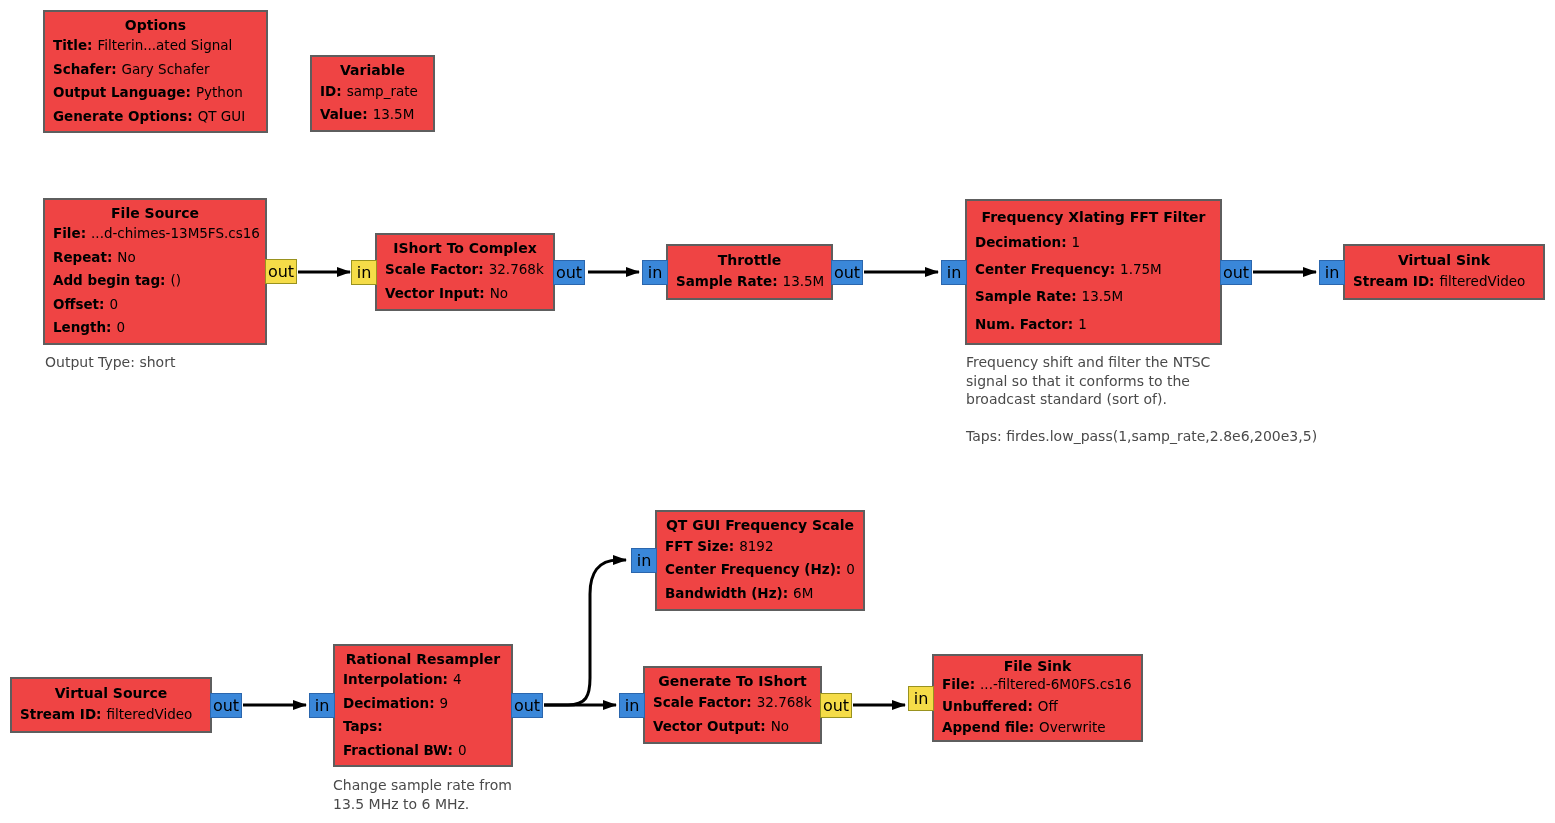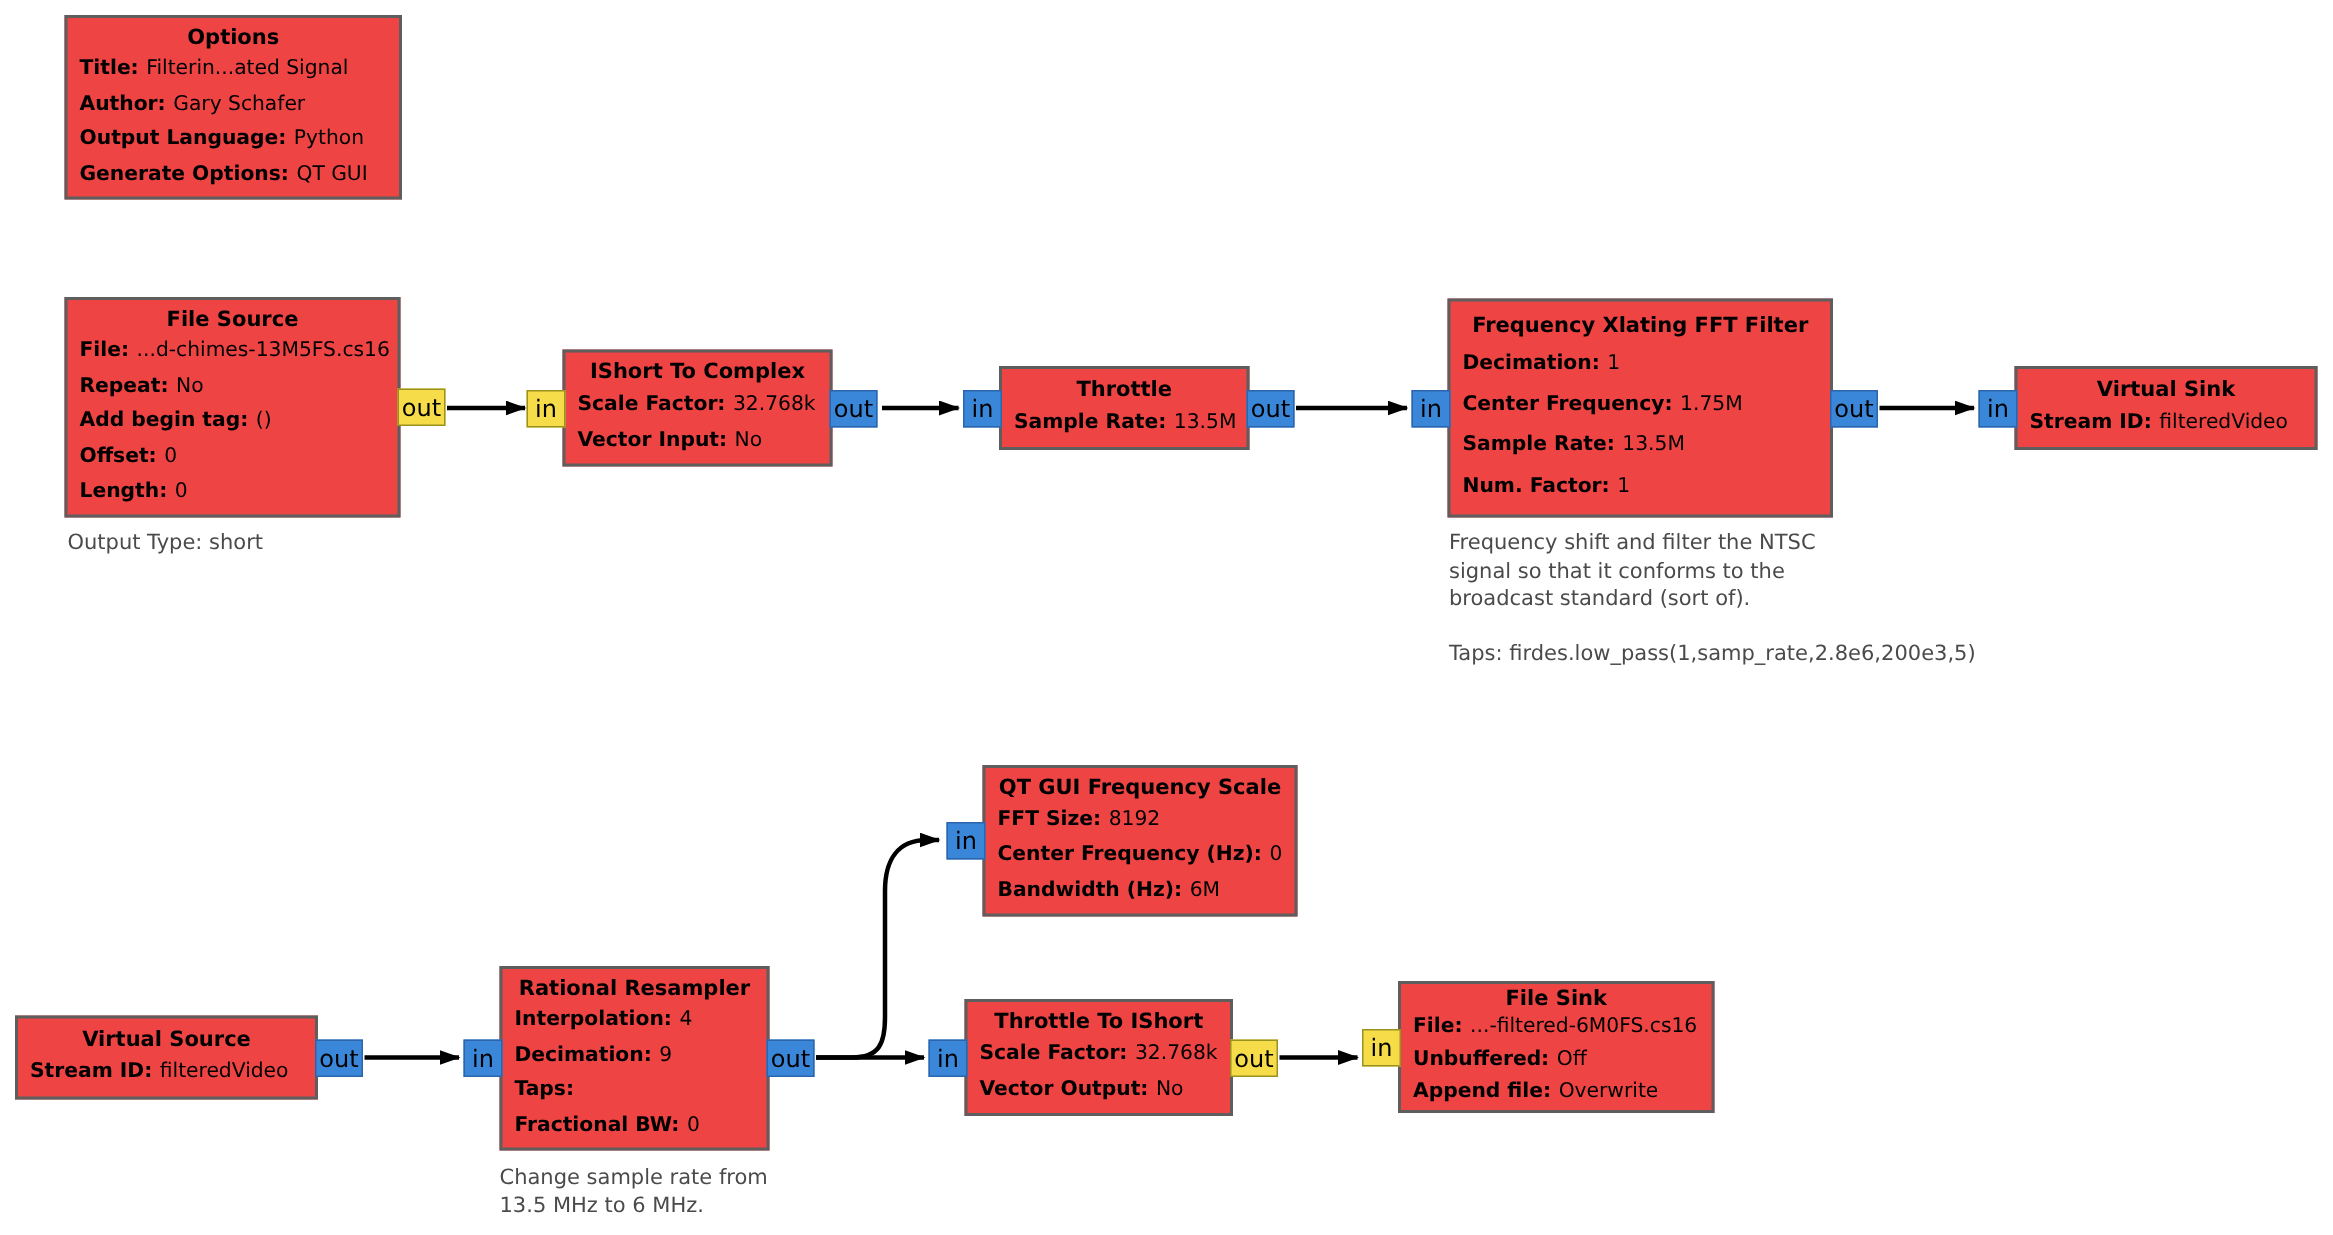--- a/index.html
+++ b/index.html
@@ -96,25 +96,30 @@
     <path class="wire" d="M1253,272 H1316" marker-end="url(#arrow)"></path>
     <path class="wire" d="M243,705 H306" marker-end="url(#arrow)"></path>
     <path class="wire" d="M544,705 H616" marker-end="url(#arrow)"></path>
     <path class="wire" d="M544,705 L568,705 C586,705 590,696 590,678 L590,594 C590,574 598,560 618,560 L626,560" marker-end="url(#arrow)"></path>
     <path class="wire" d="M853,705 H905" marker-end="url(#arrow)"></path>
   </svg>
 
   <div class="block" style="left:43px;top:10px;width:225px;height:123px">
     <div class="btitle">Options</div>
     <div class="param"><span class="plabel">Title:</span><span class="pvalue">Filterin...ated Signal</span></div>
-    <div class="param"><span class="plabel">Author:</span><span class="pvalue">Gary Schafer</span></div>
+    <div class="param"><span class="plabel">Schafer:</span><span class="pvalue">Gary Schafer</span></div>
     <div class="param"><span class="plabel">Output Language:</span><span class="pvalue">Python</span></div>
     <div class="param"><span class="plabel">Generate Options:</span><span class="pvalue">QT GUI</span></div>
   </div>
 
+  <div class="block" style="left:310px;top:55px;width:125px;height:77px">
+    <div class="btitle">Variable</div>
+    <div class="param"><span class="plabel">ID:</span><span class="pvalue">samp_rate</span></div>
+    <div class="param"><span class="plabel">Value:</span><span class="pvalue">13.5M</span></div>
+  </div>
 
   <div class="block" style="left:43px;top:198px;width:224px;height:147px">
     <div class="btitle">File Source</div>
     <div class="param"><span class="plabel">File:</span><span class="pvalue">...d-chimes-13M5FS.cs16</span></div>
     <div class="param"><span class="plabel">Repeat:</span><span class="pvalue">No</span></div>
     <div class="param"><span class="plabel">Add begin tag:</span><span class="pvalue">()</span></div>
     <div class="param"><span class="plabel">Offset:</span><span class="pvalue">0</span></div>
     <div class="param"><span class="plabel">Length:</span><span class="pvalue">0</span></div>
     <div class="port out short">out</div>
   </div>
@@ -176,21 +181,21 @@
     <div class="param"><span class="plabel">Decimation:</span><span class="pvalue">9</span></div>
     <div class="param"><span class="plabel">Taps:</span><span class="pvalue"></span></div>
     <div class="param"><span class="plabel">Fractional BW:</span><span class="pvalue">0</span></div>
     <div class="port in complex">in</div>
     <div class="port out complex">out</div>
   </div>
   <div class="comment" style="left:333px;top:776px">Change sample rate from
 13.5 MHz to 6 MHz.</div>
 
   <div class="block" style="left:643px;top:666px;width:179px;height:78px">
-    <div class="btitle">Throttle To IShort</div>
+    <div class="btitle">Generate To IShort</div>
     <div class="param"><span class="plabel">Scale Factor:</span><span class="pvalue">32.768k</span></div>
     <div class="param"><span class="plabel">Vector Output:</span><span class="pvalue">No</span></div>
     <div class="port in complex">in</div>
     <div class="port out short">out</div>
   </div>
 
   <div class="block" style="left:932px;top:654px;width:211px;height:88px">
     <div class="btitle">File Sink</div>
     <div class="param"><span class="plabel">File:</span><span class="pvalue">...-filtered-6M0FS.cs16</span></div>
     <div class="param"><span class="plabel">Unbuffered:</span><span class="pvalue">Off</span></div>

